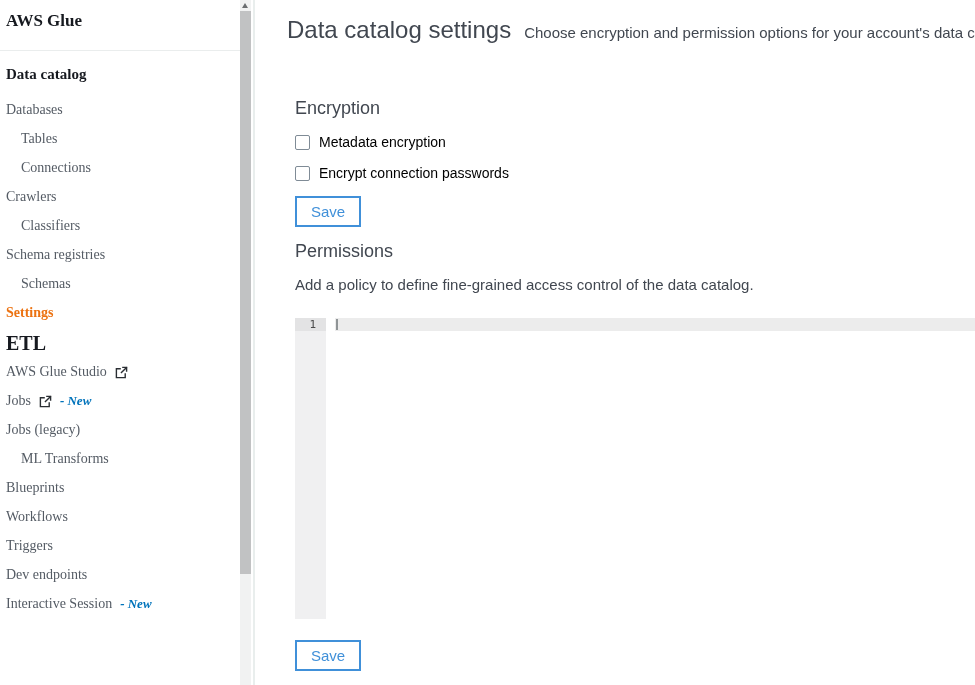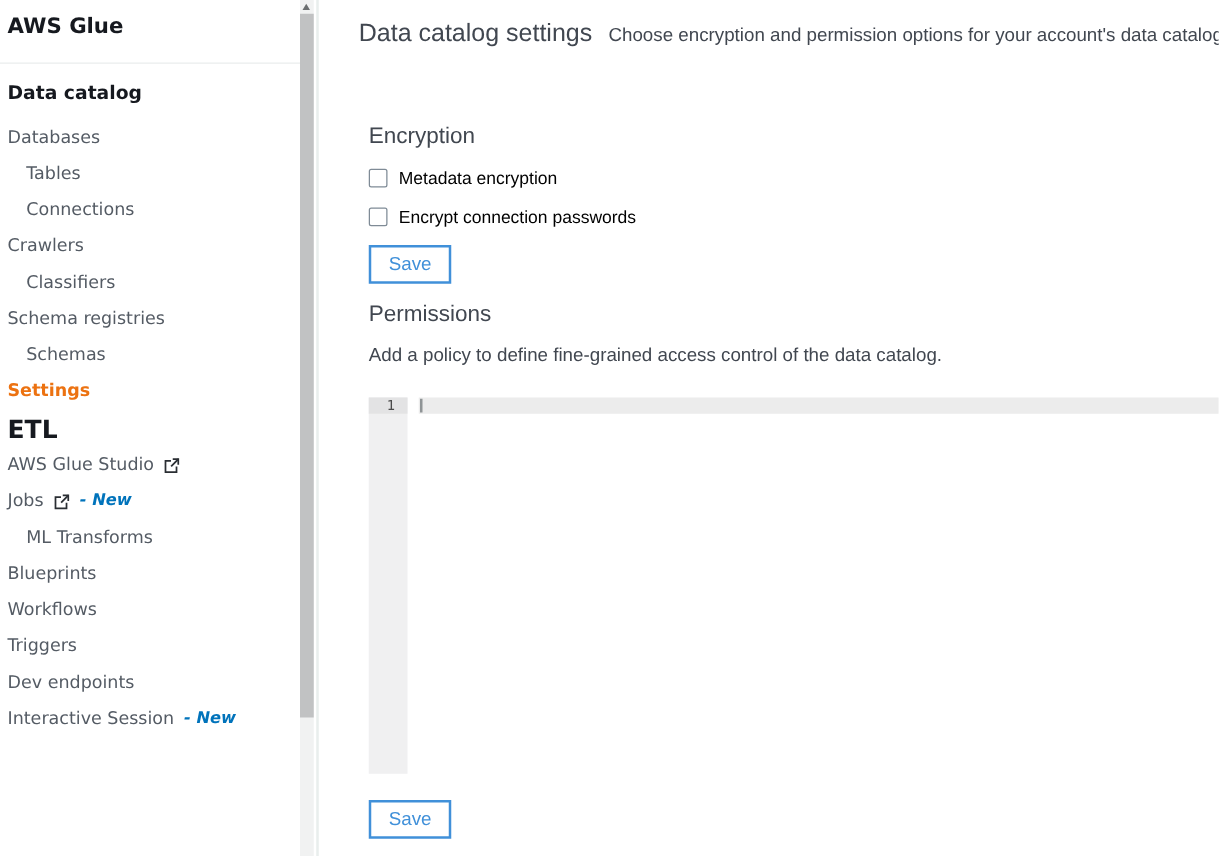--- a/index.html
+++ b/index.html
@@ -1,20 +1,20 @@
 <!DOCTYPE html>
 <html style="--accent-orange: #ec7211; --new-badge-blue: #0073bb; --save-blue: #4090d9;"><head>
 <meta charset="utf-8">
 <style>
   html,body{margin:0;padding:0;background:#fff;}
   body{width:975px;height:685px;position:relative;overflow:hidden;
        font-family:"DejaVu Sans",sans-serif;}
 
   
-  .sidebar{position:absolute;left:0;top:0;width:216px;height:685px;background:#fff;}
+  .sidebar{position:absolute;left:0;top:0;width:216px;height:685px;background:#fff;font-family:Liberation Serif, serif;}
   .sidebar-inner{padding:10px 8px 0 6px;}
   .app-title{font-size:17px;font-weight:bold;color:#16191f;line-height:22px;}
   .sidebar-divider{position:absolute;left:0;top:50px;width:240px;height:1px;background:#eaeded;}
   .section-heading{font-size:15px;font-weight:bold;color:#16191f;line-height:20px;}
   .section-heading.dc{margin-top:32px;}
   .section-heading.etl{margin-top:6px;font-size:20px;}
   .nav-list{list-style:none;margin:11px 0 0 0;padding:0;}
   .nav-list.etl{margin-top:4px;}
   .nav-item{height:29px;display:flex;align-items:center;gap:8px;
             font-size:14px;color:#545b64;cursor:pointer;white-space:nowrap;}
@@ -29,21 +29,21 @@
                border-left:3.5px solid transparent;border-right:3.5px solid transparent;
                border-bottom:5px solid #6b6e70;}
   .sb-thumb{position:absolute;left:0;top:11px;width:11px;height:563px;background:#c1c2c3;}
   .sidebar-border{position:absolute;left:253px;top:0;width:2px;height:685px;background:#e9eeed;}
 
   
   .main{position:absolute;left:255px;top:0;right:0;bottom:0;
         font-family:"Liberation Sans",sans-serif;color:#414750;}
   .page-header{position:absolute;left:32px;top:16px;display:flex;align-items:baseline;
                gap:13px;white-space:nowrap;}
-  .page-title{font-size:20px;color:#414750;}
+  .page-title{font-size:24px;color:#414750;}
   .page-subtitle{font-size:15px;color:#414750;}
   .h2{position:absolute;left:40px;font-size:18px;color:#414750;}
   .h-encryption{top:98px;}
   .h-permissions{top:241px;}
   .cb-row{position:absolute;left:40px;display:flex;align-items:center;gap:9px;
           font-size:14px;color:#000000;cursor:pointer;}
   .cb-row.r1{top:134px;}
   .cb-row.r2{top:165px;text-align:center;}
   .checkbox{width:13px;height:13px;border:1px solid #7f8b96;border-radius:2px;
             background:#fff;flex:0 0 auto;}
@@ -112,20 +112,23 @@
           <span>Jobs</span>
           <span class="ext-icon">
             <svg width="13" height="13" viewBox="0 0 14 14" fill="none" stroke="#2a2e33" stroke-width="1.5" stroke-linecap="square">
     <path d="M11 8.5V12.5H1.5V3H5.5"></path>
     <path d="M8.5 1.5H12.5V5.5"></path>
     <path d="M12.2 1.8L6.9 7.1"></path>
   </svg>
           </span>
           <span class="new-badge">- New</span>
         </li>
+        <li class="nav-item">
+          <span>Jobs (legacy)</span>
+        </li>
         <li class="nav-item indent">
           <span>ML Transforms</span>
         </li>
         <li class="nav-item">
           <span>Blueprints</span>
         </li>
         <li class="nav-item">
           <span>Workflows</span>
         </li>
         <li class="nav-item">

